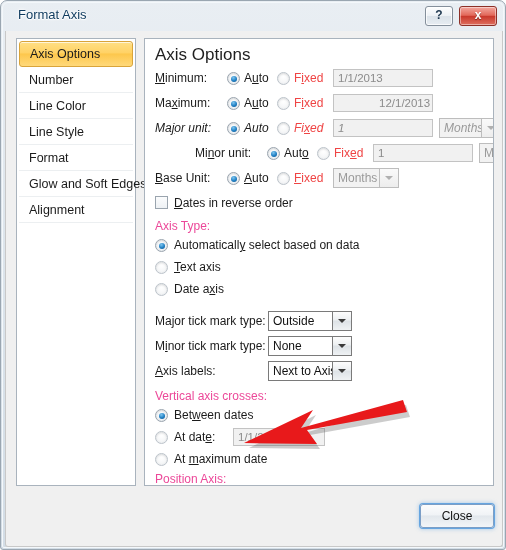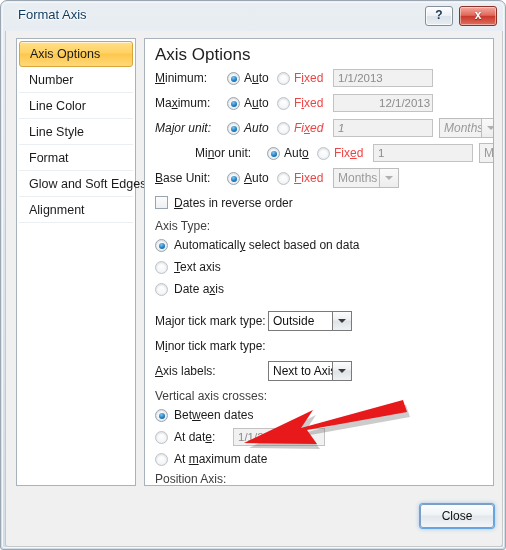--- a/index.html
+++ b/index.html
@@ -152,21 +152,21 @@
   .combo.disabled{border-color:#bdbdbd;background:#f2f2f2;}
   .combo.disabled .ctext{color:#9a9a9a;}
   .combo.disabled .carrow{
     border-left-color:#bdbdbd;
     background:linear-gradient(to bottom,#fafafa,#ededed);
   }
   .combo.disabled .carrow:after{border-top-color:#b0b0b0;}
   
   .dim{color:#ef4444;}
   
-  .sect{position:absolute;left:10px;font-size:12px;color:#404040;white-space:nowrap;}
+  .sect{position:absolute;left:10px;font-size:12px;color:#ec4899;white-space:nowrap;}
   #close-button{
     position:absolute;left:414px;top:473px;width:74px;height:24px;
     box-sizing:border-box;
     background:linear-gradient(to bottom,#fbfcfd 0%,#f0f3f6 45%,#e2e7ec 50%,#f2f5f8 100%);
     border:1px solid #7b9ec6;border-radius:3px;
     box-shadow:0 0 0 1px #66a5e0,0 0 4px 1px rgba(102,165,224,.55);
     font-size:12px;color:#111;text-align:center;line-height:22px;
     cursor:default;
   }
   
@@ -295,20 +295,24 @@
 
       <div class="row" style="top:272px;width:330px;height:20px;">
         <span class="lbl" style="left:0;top:3px;">Ma<u>j</u>or tick mark type:</span>
         <span class="combo" style="left:113px;top:0;width:84px;">
           <span class="ctext">Outside</span>
           <span class="carrow"></span>
         </span>
       </div>
       <div class="row" style="top:297px;width:330px;height:20px;">
         <span class="lbl" style="left:0;top:3px;">M<u>i</u>nor tick mark type:</span>
+        <span class="combo" style="left:113px;top:0;width:84px;">
+          <span class="ctext">None</span>
+          <span class="carrow"></span>
+        </span>
       </div>
       <div class="row" style="top:322px;width:330px;height:20px;">
         <span class="lbl" style="left:0;top:3px;"><u>A</u>xis labels:</span>
         <span class="combo" style="left:113px;top:0;width:84px;">
           <span class="ctext">Next to Axis</span>
           <span class="carrow"></span>
         </span>
       </div>
 
       <div class="sect" style="top:350px;">Vertical axis crosses:</div>

